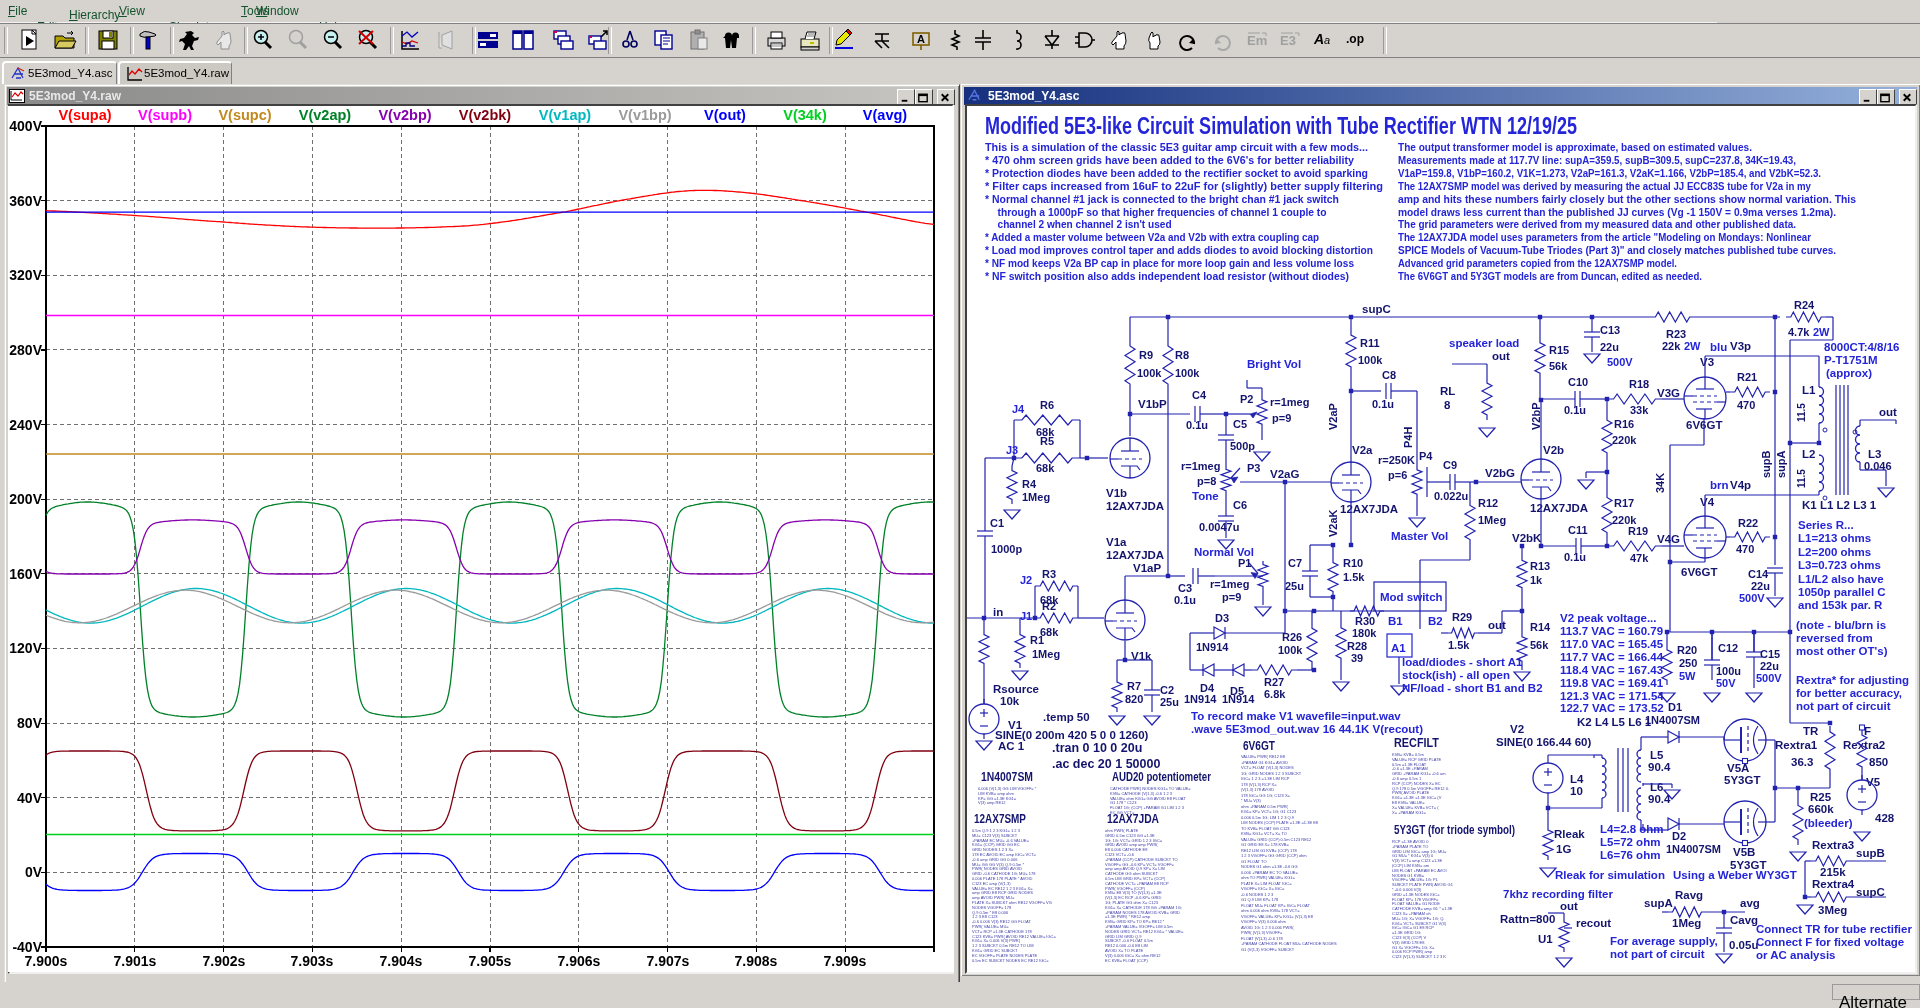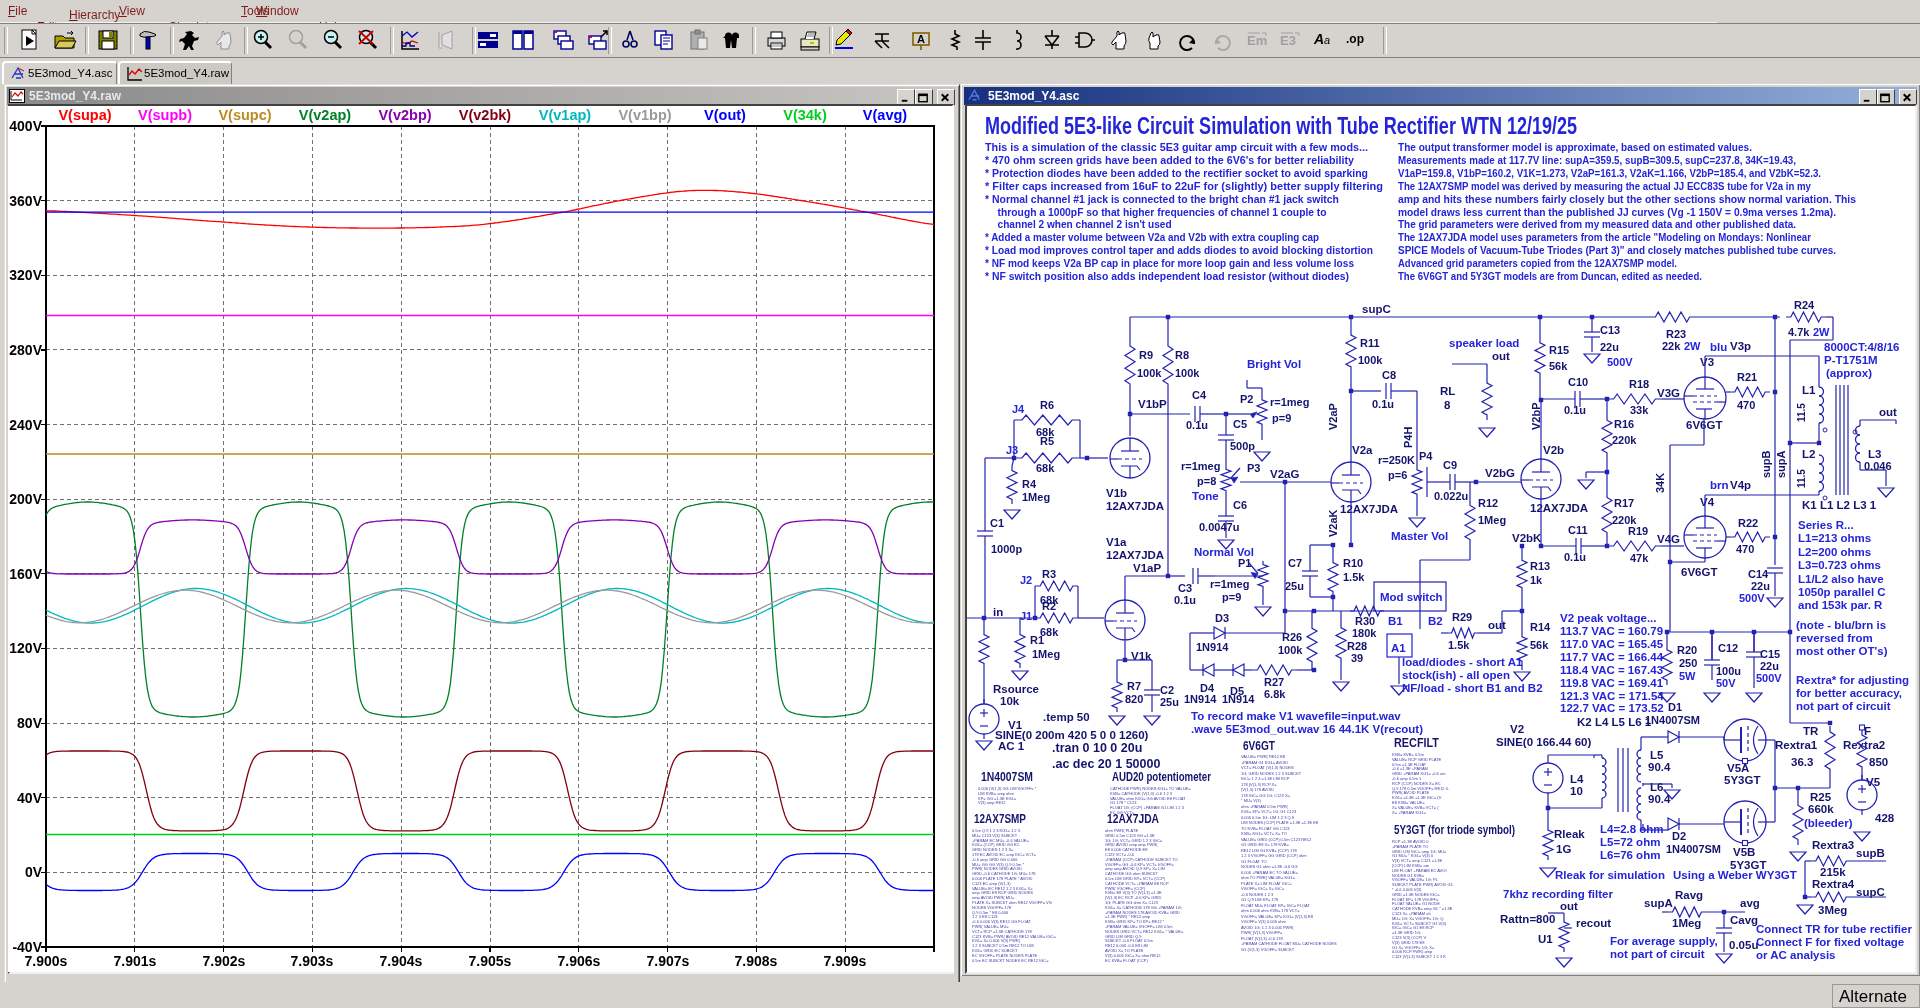--- a/index.html
+++ b/index.html
@@ -1,13 +1,13 @@
 <!DOCTYPE html>
 <html><head><meta charset="utf-8"><style>html,body{margin:0;padding:0;width:1920px;height:1008px;overflow:hidden;background:#d6d3ce;font-family:"Liberation Sans",sans-serif;}*{box-sizing:content-box}</style></head><body>
-<div style="position:absolute;left:0;top:0;width:1717px;height:22px;background:#d6d3ce;border-bottom:1px solid #f4f3f1;font-size:12px;color:#7f1d1d">
+<div style="position:absolute;left:0;top:0;width:1717px;height:22px;background:#d6d3ce;border-bottom:1px solid #f4f3f1;font-size:12px;color:#14532d">
     <span style="position:absolute;left:8px;top:4px"><u>F</u>ile</span>
     <span style="position:absolute;left:37px;top:20px"><u>E</u>dit</span>
     <span style="position:absolute;left:69px;top:8px"><u>H</u>ierarchy</span>
     <span style="position:absolute;left:119px;top:4px"><u>V</u>iew</span>
     <span style="position:absolute;left:169px;top:20px"><u>S</u>imulate</span>
     <span style="position:absolute;left:241px;top:4px"><u>T</u>ools</span>
     <span style="position:absolute;left:256px;top:4px"><u>W</u>indow</span>
     <span style="position:absolute;left:319px;top:20px"><u>H</u>elp</span>
   </div>
 <div style="position:absolute;left:0;top:23px;width:1920px;height:35px;background:#d6d3ce;border-top:1px solid #808080;border-bottom:1px solid #808080;box-sizing:border-box"></div>
@@ -228,21 +228,21 @@
     </svg></div>
 <div style="position:absolute;left:1877px;top:89px;width:16px;height:14px;background:#d6d3ce;border-top:1px solid #fff;border-left:1px solid #fff;border-right:1px solid #404040;border-bottom:1px solid #404040"><svg width="14" height="13" viewBox="0 0 15 13">
       <rect x="3" y="3" width="9" height="8" fill="none" stroke="#000" stroke-width="1.5"></rect>
       <path d="M3 4 h9" stroke="#000" stroke-width="2"></path>
     </svg></div>
 <div style="position:absolute;left:1899px;top:89px;width:16px;height:14px;background:#d6d3ce;border-top:1px solid #fff;border-left:1px solid #fff;border-right:1px solid #404040;border-bottom:1px solid #404040"><svg width="14" height="13" viewBox="0 0 15 13">
       <path d="M4 3 l7 7 M11 3 l-7 7" stroke="#000" stroke-width="2"></path>
     </svg></div>
 <div style="position:absolute;left:965px;top:104px;width:952px;height:870px;background:#fff;border-top:2px solid #404040;border-left:2px solid #404040;border-right:2px solid #f0f0f0;border-bottom:2px solid #f0f0f0;box-sizing:border-box"></div>
 <div style="position:absolute;left:0;top:982px;width:1920px;height:26px;background:#d6d3ce"></div>
-<div style="position:absolute;left:1832px;top:984px;width:88px;height:24px;background:#d6d3ce;border:1px solid #9a9a9a;font-size:17px;color:#000;padding:2px 0 0 6px;box-sizing:border-box">Alternate</div>
+<div style="position:absolute;left:1832px;top:984px;width:88px;height:16px;background:#d6d3ce;border:1px solid #9a9a9a;font-size:17px;color:#000;padding:8px 0 0 6px;box-sizing:border-box">Alternate</div>
 <svg width="946" height="866" style="position:absolute;left:8px;top:106px">
     <rect x="0" y="0" width="946" height="866" fill="#ffffff"></rect>
     <g stroke="#707070" stroke-width="1" stroke-dasharray="4,3" shape-rendering="crispEdges">
       <line x1="126.8" y1="20.0" x2="126.8" y2="841.0"></line>
       <line x1="215.6" y1="20.0" x2="215.6" y2="841.0"></line>
       <line x1="304.4" y1="20.0" x2="304.4" y2="841.0"></line>
       <line x1="393.2" y1="20.0" x2="393.2" y2="841.0"></line>
       <line x1="482.0" y1="20.0" x2="482.0" y2="841.0"></line>
       <line x1="570.8" y1="20.0" x2="570.8" y2="841.0"></line>
       <line x1="659.6" y1="20.0" x2="659.6" y2="841.0"></line>

